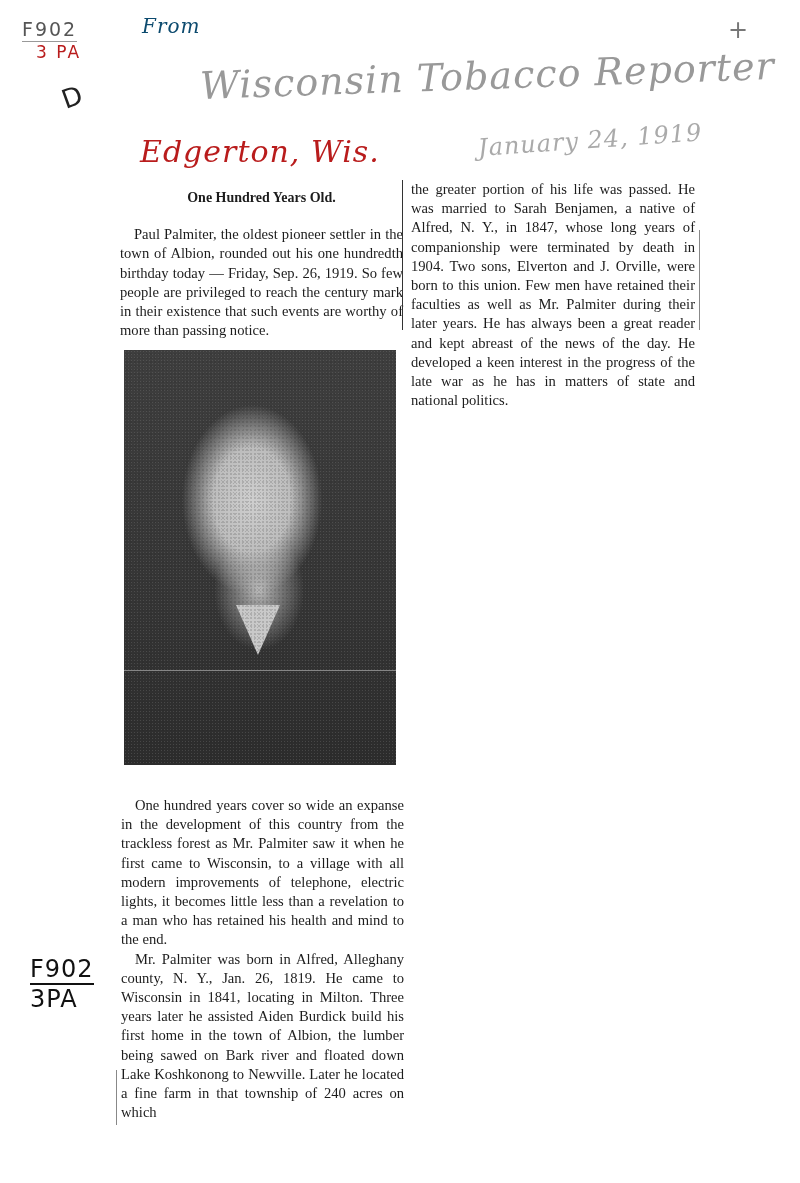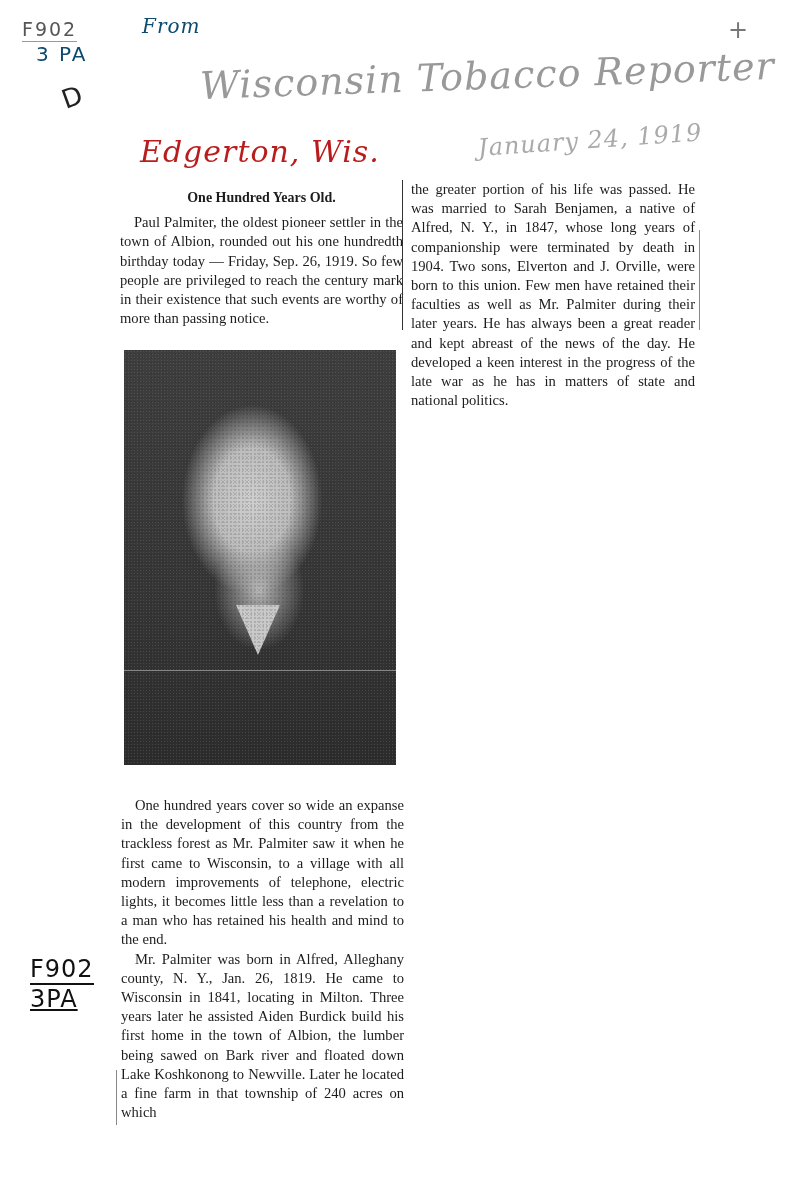--- a/index.html
+++ b/index.html
@@ -23,33 +23,33 @@
         radial-gradient(#777 0.6px, transparent 0.8px),
         radial-gradient(#222 0.6px, transparent 0.8px);
       background-size: 3px 3px, 4px 4px; background-position: 0 0, 1px 2px; opacity: 0.35; }
     .photo .streak { position: absolute; left: 0; right: 0; top: 320px; height: 1px; background: rgba(220,220,220,0.5); }
   </style>
 </head>
 <body>
 
 <div class="abs stamp" style="left:22px; top:18px; width:80px;">
   <div style="font-size:19px; letter-spacing:2px; border-bottom:1px solid #999; padding-bottom:1px; display:inline-block;">F902</div>
-  <div style="font-size:20px; letter-spacing:2px; margin-left:14px; color:#0c4a6e;">3 PA</div>
+  <div style="font-size:17px; letter-spacing:2px; margin-left:14px; color:#b91c1c;">3 PA</div>
 </div>
 <div class="abs" style="left:62px; top:82px; font-family:'DejaVu Sans', sans-serif; font-size:26px; color:#222; transform:rotate(-20deg);">D</div>
 
 <div class="abs" style="left:728px; top:16px; font-family:'DejaVu Sans', sans-serif; font-size:24px; color:#777;">+</div>
 
 <div class="abs hand" style="left:142px; top:14px; font-size:20px; color:#0c4a6e;">From</div>
 <div class="abs hand" style="left:200px; top:64px; font-size:38px; color:#999; transform:rotate(-2deg); transform-origin:left;">Wisconsin Tobacco Reporter</div>
 <div class="abs hand" style="left:140px; top:134px; font-size:30px; color:#b91c1c;">Edgerton, Wis.</div>
 <div class="abs hand" style="left:478px; top:134px; font-size:24px; color:#aaa; transform:rotate(-4deg); transform-origin:left;">January 24, 1919</div>
 
 <div class="col" style="left:120px; top:188px; width:283px;">
-  <div class="headline" style="margin-bottom:6px;">One Hundred Years Old.</div>
+  <div class="headline" style="margin-bottom:18px;">One Hundred Years Old.</div>
   <p>Paul Palmiter, the oldest pioneer settler in the town of Albion, rounded out his one hundredth birthday today — Friday, Sep. 26, 1919.  So few people are privileged to reach the century mark in their existence that such events are worthy of more than passing notice.</p>
 </div>
 
 <div class="rule-v" style="left:402px; top:180px; height:150px;"></div>
 <div class="rule-v" style="left:699px; top:230px; height:100px; background:#888;"></div>
 
 <div class="photo">
   <div class="collar"></div>
   <div class="noise"></div>
   <div class="streak"></div>
@@ -61,14 +61,14 @@
 
 <div class="col" style="left:121px; top:780px; width:283px;margin-top:16px;">
   <p>One hundred years cover so wide an expanse in the development of this country from the trackless forest as Mr. Palmiter saw it when he first came to Wisconsin, to a village with all modern improvements of telephone, electric lights, it becomes little less than a revelation to a man who has retained his health and mind to the end.</p>
   <p>Mr. Palmiter was born in Alfred, Alleghany county, N. Y., Jan. 26, 1819. He came to Wisconsin in 1841, locating in Milton.  Three years later he assisted Aiden Burdick build his first home in the town of Albion, the lumber being sawed on Bark river and floated down Lake Koshkonong to Newville.  Later he located a fine farm in that township of 240 acres on which</p>
 </div>
 
 <div class="rule-v" style="left:116px; top:1070px; height:55px; background:#888;"></div>
 
 <div class="abs" style="left:30px; top:955px; font-family:'DejaVu Sans', sans-serif; color:#111;">
   <div style="font-size:24px; border-bottom:2px solid #111; letter-spacing:1px;">F902</div>
-  <div style="font-size:24px; letter-spacing:1px;text-decoration:underline;">3PA</div>
+  <div style="font-size:24px; letter-spacing:1px;">3PA</div>
 </div>
 
 </body></html>

